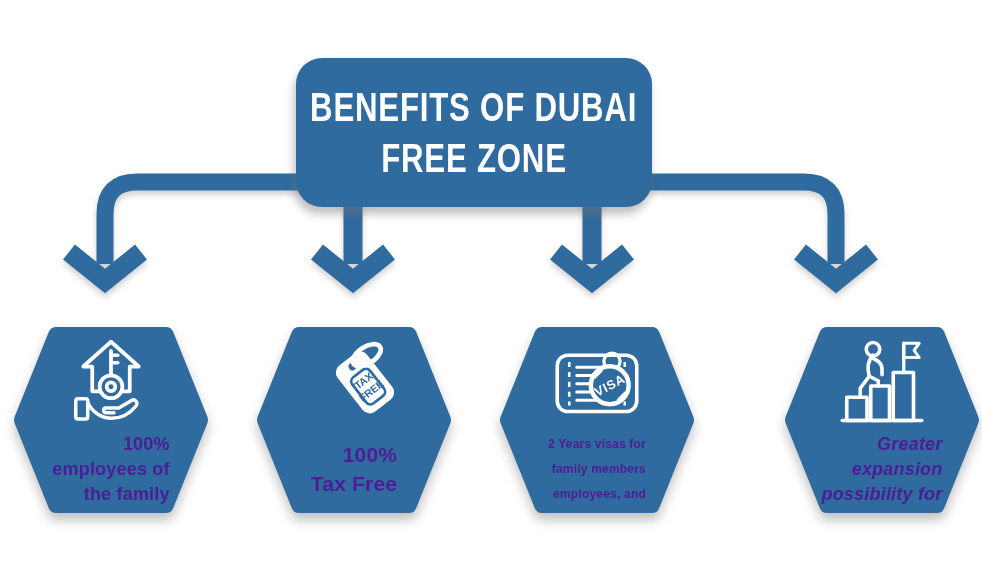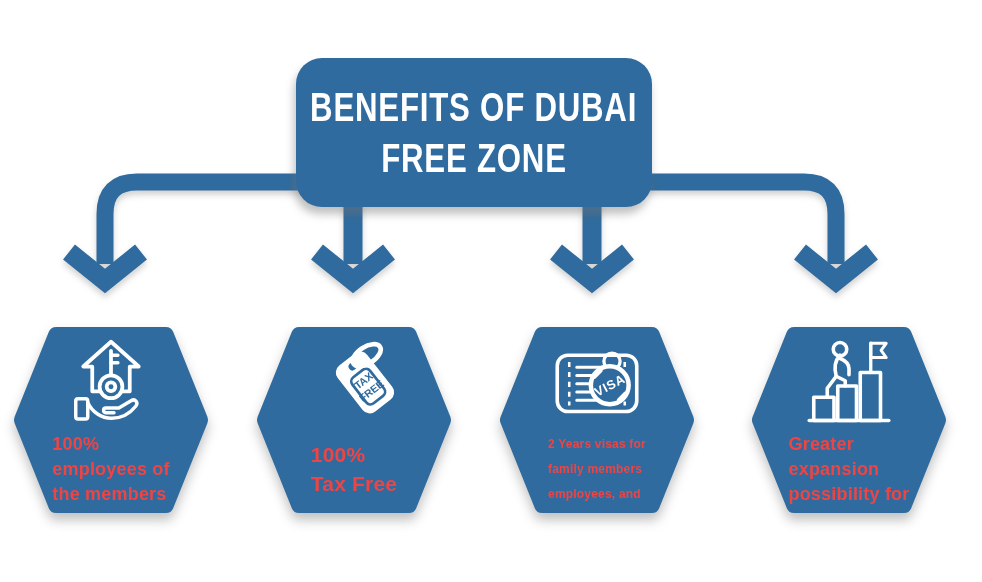--- a/index.html
+++ b/index.html
@@ -35,30 +35,30 @@
     position:absolute; inset:0; width:100%; height:100%;
     filter: drop-shadow(0px 7px 6px rgba(115,115,115,0.45));
   }
   .hex-content {
     position:absolute; inset:0; z-index:3;
     display:flex; flex-direction:column; align-items:center;
     padding-top:13px;
   }
   .hex-icon { width:96px; height:96px; flex:0 0 auto; }
   .hex-label {
-    margin-top:1px; text-align:left; color:#ef4444;
+    margin-top:1px; text-align:right; color:#4c1d95;
     font-weight:700; font-size:18px; line-height:25px; letter-spacing:0.2px;
     white-space:nowrap;
   }
   .hex-label.big { font-size:21px; line-height:29px; margin-top:9px; }
   .hex-label.tight { font-size:12px; line-height:25px; }
   .hex1 { left:13px; }
   .hex2 { left:256px; }
   .hex3 { left:499px; }
-  .hex4 { left:751px; }
+  .hex4 { left:784px;font-style:italic; }
 </style>
 </head>
 <body>
 
 <div class="canvas">
 
   <svg class="arrows-svg" viewBox="0 0 982 582" fill="none" stroke="#2f6b9e">
 
     <g>
       <path d="M304 182 H137 Q105 182 105 214 V264" stroke-width="17"></path>
@@ -98,21 +98,21 @@
         <path d="M32 26.9 V10.5"></path>
         <path d="M32 13.5 H36.6 M32 18.5 H36.6" stroke-width="2.3"></path>
         <rect x="8.5" y="42.5" width="8" height="13.5" rx="1.5" stroke-width="2.3"></rect>
         <path d="M16.5 45 C19.5 51.5 25.5 55.5 32.5 55.5 C39.5 55.5 44.5 52.5 48.5 47.5
                  C50.5 45 48 42.2 45.4 43.8 L37.2 48.6 H28.5
                  C26.6 48.6 26.6 51.8 28.5 51.8 H34" stroke-width="2.3"></path>
       </svg>
       <div class="hex-label">
         <div>100%</div>
         <div>employees of</div>
-        <div>the members</div>
+        <div>the family</div>
       </div>
     </div>
   </div>
 
   <div class="hex hex2">
     <svg class="hex-bg" viewBox="0 0 200 200">
       <polygon points="9,100 44,13 156,13 191,100 156,187 44,187" fill="#2f6b9e" stroke="#2f6b9e" stroke-width="16" stroke-linejoin="round"></polygon>
     </svg>
     <div class="hex-content">
       <svg class="hex-icon" viewBox="0 0 64 64">

